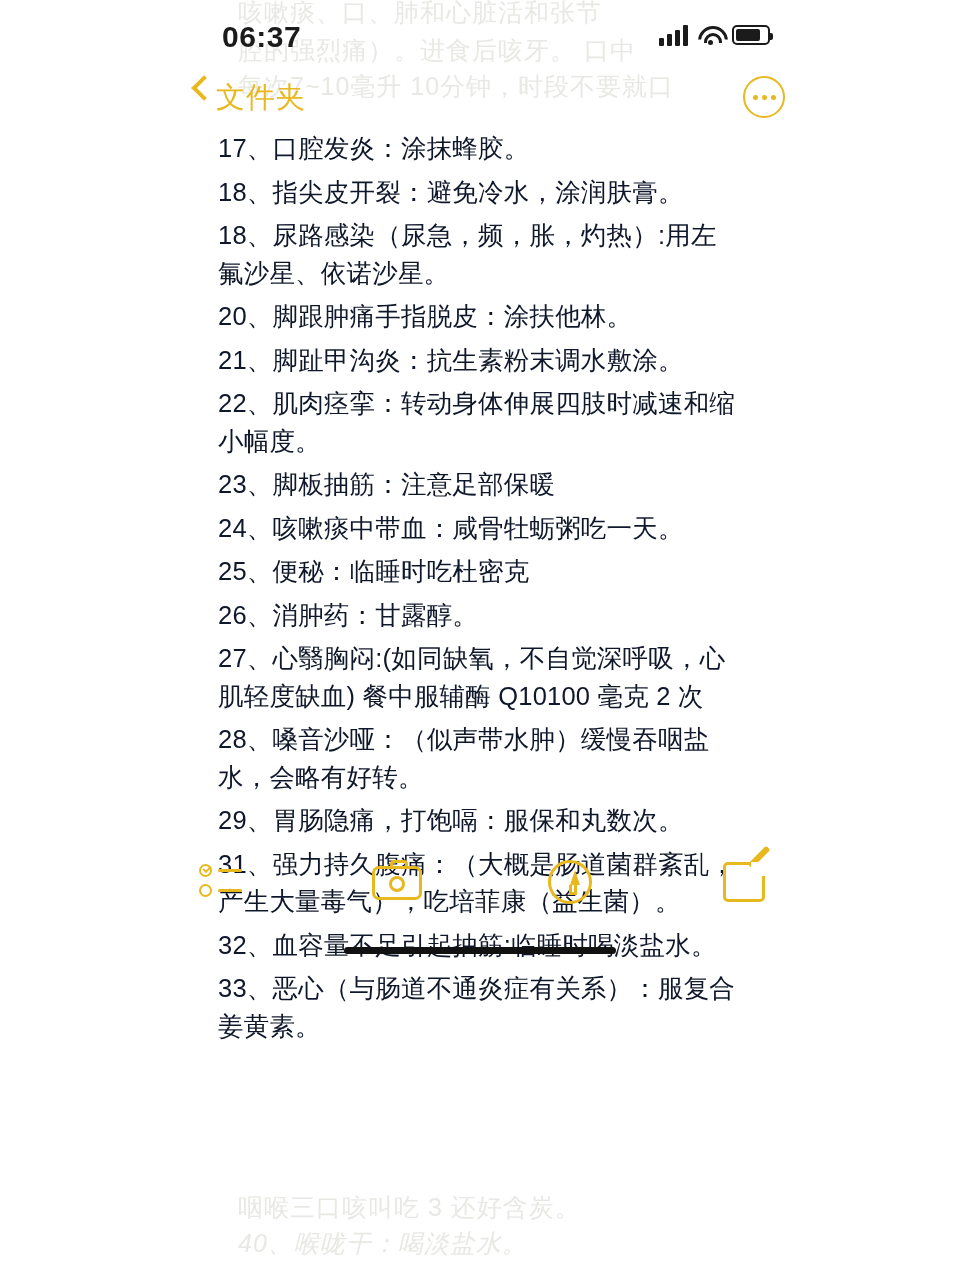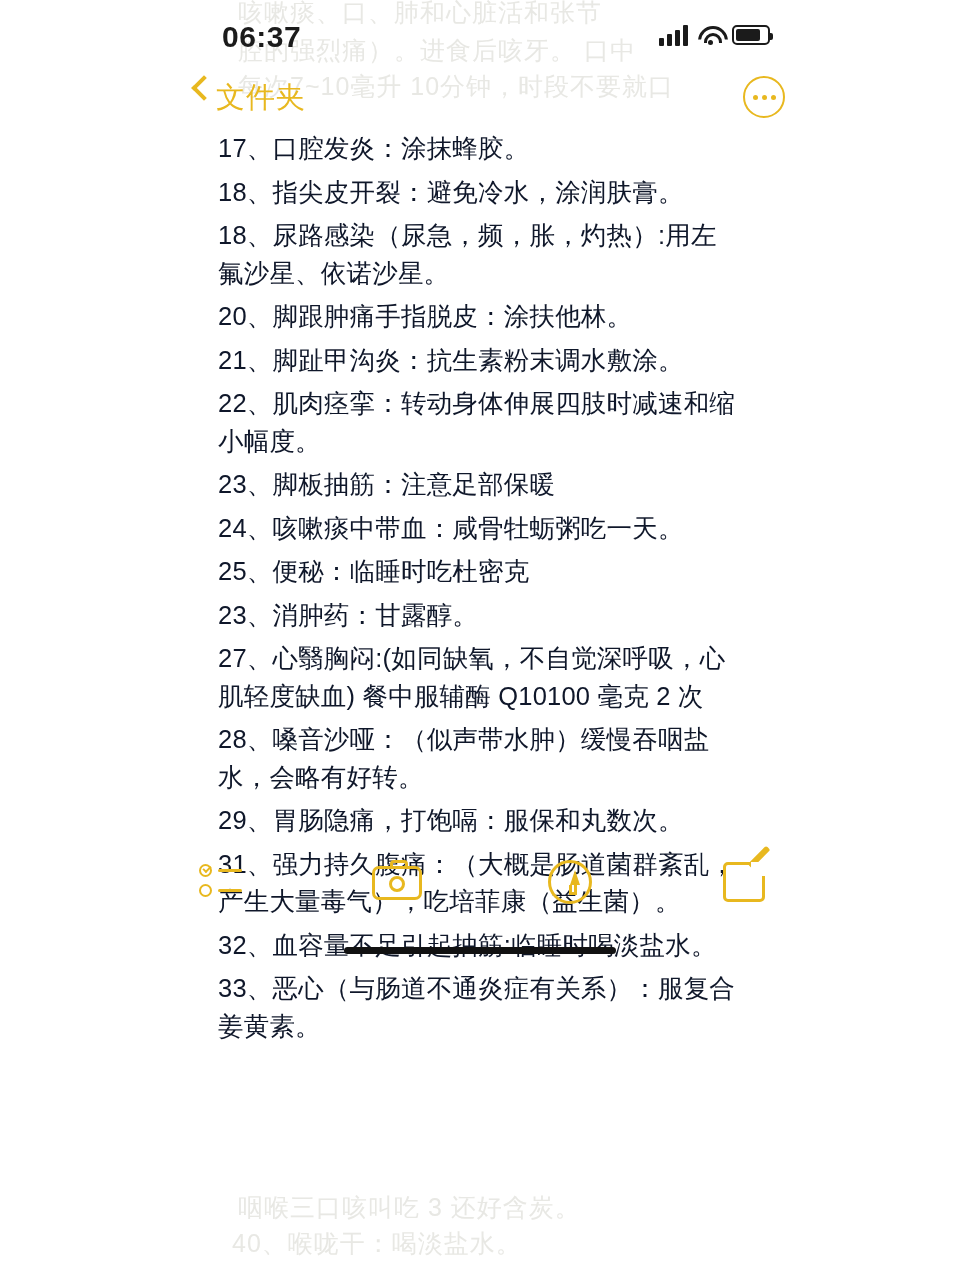--- a/index.html
+++ b/index.html
@@ -21,21 +21,21 @@
     color: #e8e8e4;
     font-size: 25px;
     letter-spacing: 1px;
     white-space: nowrap;
     user-select: none;
   }
   .ghost.g1 { top: -4px;   left: 238px; }
   .ghost.g2 { top: 34px;   left: 238px; }
   .ghost.g3 { top: 70px;   left: 238px; }
   .ghost.g4 { bottom: 56px; left: 238px; margin-top: 10px; }
-  .ghost.g5 { bottom: 20px; left: 232px; }
+  .ghost.g5 { bottom: 20px; left: 238px; font-style: italic; }
 
   .phone {
     position: absolute;
     left: 0; top: 0;
     width: 960px;
     height: 972px;
   }
 
   
   .statusbar {
@@ -387,21 +387,21 @@
   <div class="note">
     <p>17、口腔发炎：涂抹蜂胶。</p>
     <p>18、指尖皮开裂：避免冷水，涂润肤膏。</p>
     <p>18、尿路感染（尿急，频，胀，灼热）:用左氟沙星、依诺沙星。</p>
     <p>20、脚跟肿痛手指脱皮：涂扶他林。</p>
     <p>21、脚趾甲沟炎：抗生素粉末调水敷涂。</p>
     <p>22、肌肉痉挛：转动身体伸展四肢时减速和缩小幅度。</p>
     <p>23、脚板抽筋：注意足部保暖</p>
     <p>24、咳嗽痰中带血：咸骨牡蛎粥吃一天。</p>
     <p>25、便秘：临睡时吃杜密克</p>
-    <p>23、消肿药：甘露醇。</p>
+    <p>26、消肿药：甘露醇。</p>
     <p>27、心翳胸闷:(如同缺氧，不自觉深呼吸，心肌轻度缺血) 餐中服辅酶 Q10100 毫克 2 次</p>
     <p>28、嗓音沙哑：（似声带水肿）缓慢吞咽盐水，会略有好转。</p>
     <p>29、胃肠隐痛，打饱嗝：服保和丸数次。</p>
     <p>31、强力持久腹痛：（大概是肠道菌群紊乱，产生大量毒气），吃培菲康（益生菌）。</p>
     <p>32、血容量不足引起抽筋:临睡时喝淡盐水。</p>
     <p>33、恶心（与肠道不通炎症有关系）：服复合姜黄素。</p>
 
   </div>
 
   <div class="toolbar">

